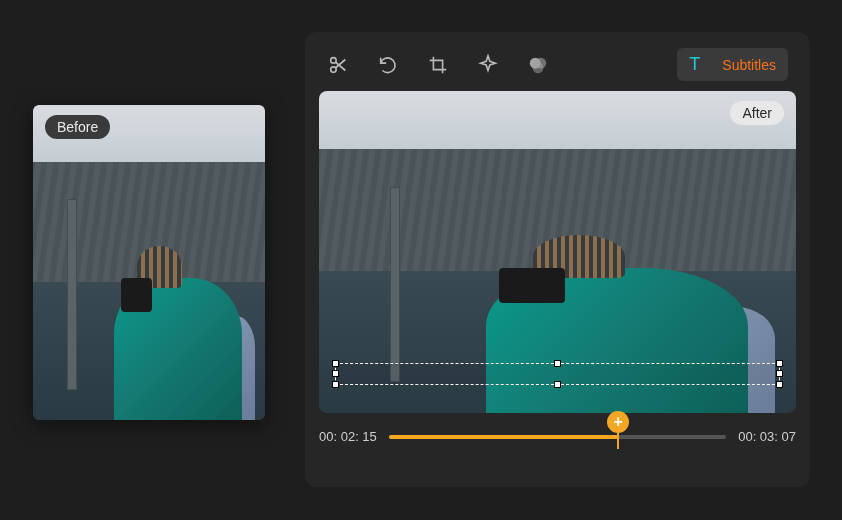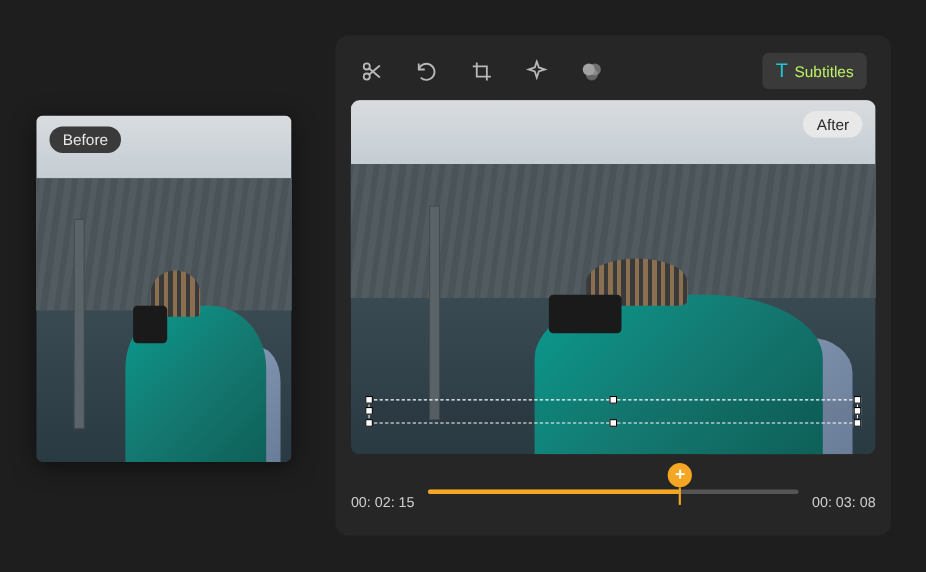--- a/index.html
+++ b/index.html
@@ -142,22 +142,23 @@
   padding: 6px 12px;
   cursor: pointer;
   margin-left: auto;
 }
 .subtitles-btn .t-icon {
   color: #1fc7d4;
   font-size: 18px;
   font-weight: 500;
 }
 .subtitles-btn .label {
-  color: #bef264;
+  color: #f97316;
   font-size: 14px;
+  margin-left: 16px;
 }
 
 
 .preview {
   position: relative;
   width: 477px;
   height: 322px;
   border-radius: 8px;
   overflow: hidden;
 }
@@ -202,21 +203,20 @@
   display: flex;
   align-items: center;
   gap: 12px;
   margin-top: 16px;
   position: relative;
 }
 .time-label {
   color: #cfcfcf;
   font-size: 13px;
   font-family: inherit;
-  margin-top: 20px;
 }
 .track {
   flex: 1;
   height: 4px;
   background: #555;
   border-radius: 2px;
   position: relative;
 }
 .track .progress {
   position: absolute;
@@ -349,17 +349,17 @@
       <div class="handle br"></div>
     </div>
   </div>
 
   <div class="timeline-row">
     <span class="time-label">00: 02: 15</span>
     <div class="track">
       <div class="progress"></div>
       <div class="playhead">+</div>
     </div>
-    <span class="time-label">00: 03: 08</span>
+    <span class="time-label">00: 03: 07</span>
   </div>
 
 
 </div>
 
 </body></html>

